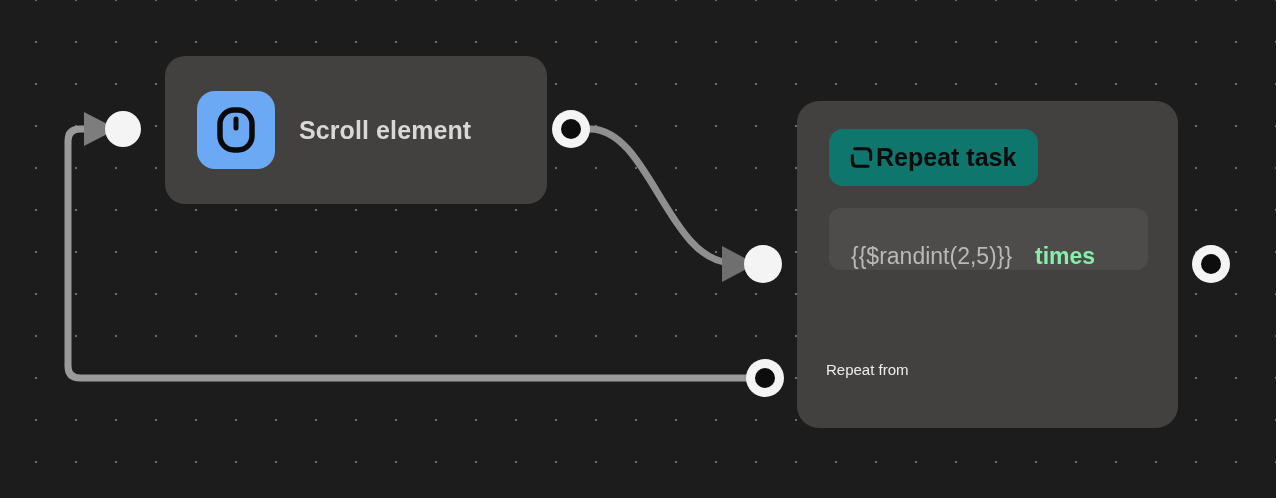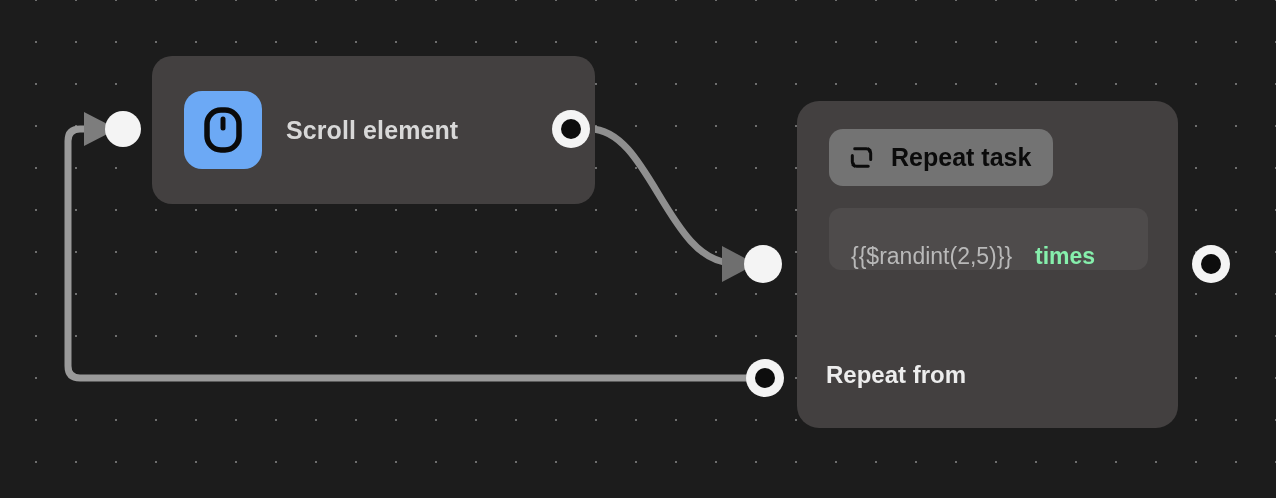--- a/index.html
+++ b/index.html
@@ -34,23 +34,23 @@
 
   
   .node {
     position: absolute;
     background: #434040;
     border-radius: 18px;
   }
 
   
   #node-scroll {
-    left: 152px;
+    left: 165px;
     top: 56px;
-    width: 443px;
+    width: 382px;
     height: 148px;
     border-radius: 20px;
     display: flex;
     align-items: center;
     padding-left: 32px;
     gap: 24px;
   }
 
   .icon-tile {
     width: 78px;
@@ -77,22 +77,22 @@
     top: 101px;
     width: 381px;
     height: 327px;
     border-radius: 22px;
     padding: 28px 32px;
   }
 
   .repeat-header {
     display: inline-flex;
     align-items: center;
-    gap: 15px;
-    background: #737373;
+    gap: 0;
+    background: #0f766e;
     color: #0b0b0b;
     border-radius: 14px;
     padding: 14px 22px 14px 18px;
     font-size: 25px;
     font-weight: 600;
     white-space: nowrap;
   }
 
   .repeat-field {
     margin-top: 22px;
@@ -121,22 +121,22 @@
     font-size: 23px;
     font-weight: 600;
     color: #86efac;
     flex: 0 0 auto;
   }
 
   .repeat-from-label {
     position: absolute;
     left: 29px;
     top: 260px;
-    font-size: 24px;
-    font-weight: 700;
+    font-size: 15px;
+    font-weight: 400;
     color: #ededed;
     white-space: nowrap;
   }
 
   
   .port {
     position: absolute;
     border-radius: 50%;
     z-index: 6;
   }

